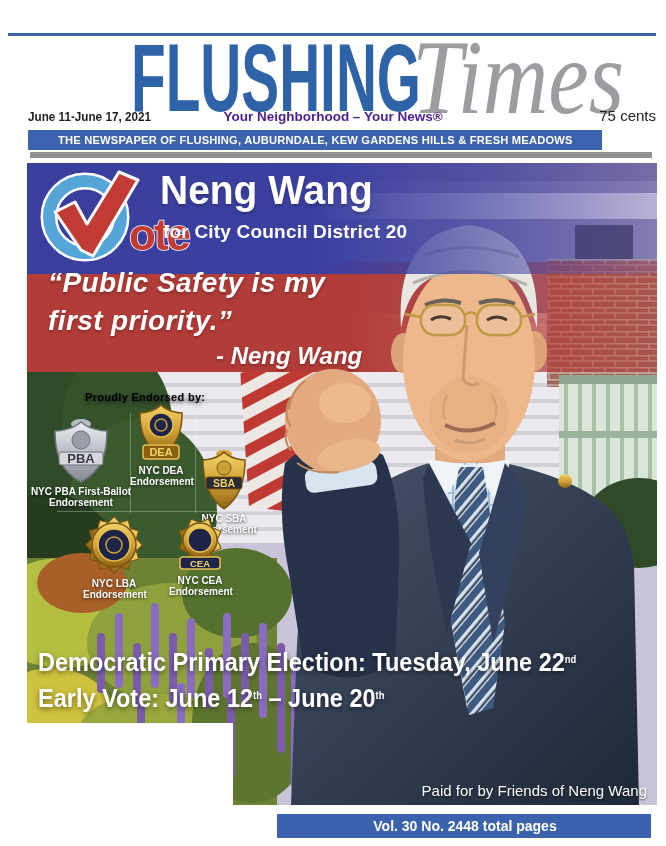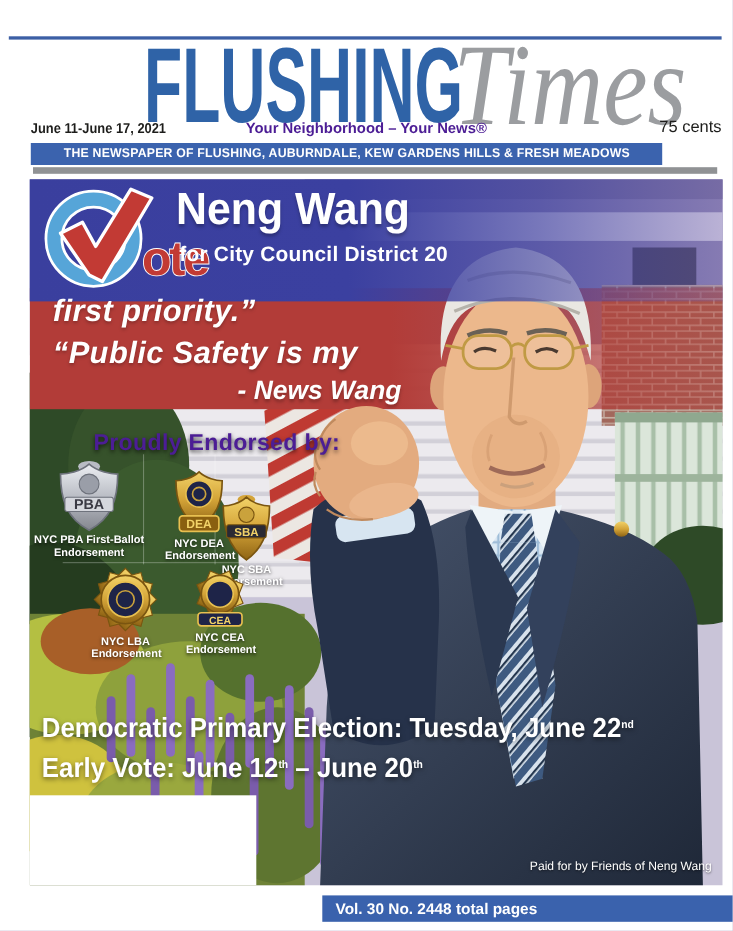--- a/index.html
+++ b/index.html
@@ -29,35 +29,35 @@
   .band-blue{position:absolute;top:0;left:0;width:630px;height:111px;
     background:linear-gradient(90deg,#3a3f9e 0%,#3b40a0 46%,rgba(62,64,162,.62) 74%,rgba(118,100,180,.30) 100%);}
   .vote-logo{position:absolute;left:6px;top:3px;}
   .candidate-name{position:absolute;left:133px;top:4px;font-size:41px;font-weight:bold;color:#fff;white-space:nowrap;transform:scaleX(.95);transform-origin:left;text-shadow:0 2px 3px rgba(0,0,0,.25);}
   .office-line{position:absolute;left:136px;top:58px;font-size:19px;font-weight:bold;color:#fff;white-space:nowrap;letter-spacing:.2px;}
 
   .quote{position:absolute;left:21px;top:101px;width:430px;color:#fff;font-style:italic;font-weight:bold;text-shadow:0 2px 3px rgba(0,0,0,.25);}
   .quote-l{font-size:28px;line-height:38px;letter-spacing:.4px;white-space:nowrap;}
   .quote-attr{margin-top:3px;margin-left:168px;font-size:24px;line-height:26px;white-space:nowrap;}
 
-  .endorsed-heading{position:absolute;left:58px;top:228px;font-size:21px;font-weight:bold;color:#4c1d95;letter-spacing:.3px;text-shadow:0 2px 4px rgba(0,0,0,.65);white-space:nowrap;}
+  .endorsed-heading{position:absolute;left:58px;top:228px;font-size:11px;font-weight:bold;color:#000000;letter-spacing:.3px;text-shadow:0 2px 4px rgba(0,0,0,.65);white-space:nowrap;}
   .endorse-item{position:absolute;text-align:center;}
   .endorse-item svg{display:block;margin:0 auto;}
   .endorse-label{margin-top:2px;font-size:10px;line-height:11px;font-weight:bold;color:#fff;text-shadow:0 1px 3px rgba(0,0,0,.7);white-space:nowrap;}
   .grid-line{position:absolute;background:rgba(255,255,255,.28);}
 
   .election{position:absolute;left:11px;top:484px;color:#fff;font-weight:bold;text-shadow:0 2px 5px rgba(0,0,0,.5);}
   .election-l{font-size:25px;line-height:31px;white-space:nowrap;transform:scaleX(.94);transform-origin:left;}
   .election sup{font-size:10px;position:relative;top:-8px;vertical-align:baseline;}
 
-  .paid-for{position:absolute;right:10px;top:619px;font-size:11px;color:#fff;text-shadow:0 1px 2px rgba(0,0,0,.6);}
+  .paid-for{position:absolute;right:10px;top:619px;font-size:15px;color:#fff;text-shadow:0 1px 2px rgba(0,0,0,.6);}
 
   
-  .footer-bar{position:absolute;left:293px;top:814px;width:374px;height:24px;background:var(--footer-blue,#3a62ad);
-    display:flex;justify-content:flex-start;align-items:center;padding:0 10px 0 12px;box-sizing:border-box;}
+  .footer-bar{position:absolute;left:277px;top:814px;width:374px;height:24px;background:var(--footer-blue,#3a62ad);
+    display:flex;justify-content:center;align-items:center;padding:0 10px 0 12px;box-sizing:border-box;}
   .footer-bar span{color:#fff;font-size:14px;font-weight:bold;}
 </style>
 </head>
 <body>
 
 <div class="page">
 
   <div class="banner-rule"></div>
 
   <svg class="masthead-svg" width="666" height="82">
@@ -226,23 +226,23 @@
         <circle cx="52" cy="51" r="36" fill="none" stroke="#ffffff" stroke-width="17"></circle>
         <circle cx="52" cy="51" r="36" fill="none" stroke="#56a5d8" stroke-width="12"></circle>
         <path d="M 22,46 L 42,36 L 54,58 L 86,6 L 105,14 L 60,90 L 48,84 Z" fill="#c23a34" stroke="#ffffff" stroke-width="3" stroke-linejoin="round"></path>
         <text x="96" y="84" font-family="Liberation Sans, sans-serif" font-weight="bold" font-size="44" fill="#c23a34" stroke="#ffffff" stroke-width="1.6" letter-spacing="-2" style="paint-order:stroke">ote</text>
       </svg>
       <div class="candidate-name">Neng Wang</div>
       <div class="office-line">for City Council District 20</div>
     </div>
 
     <div class="quote">
+      <div class="quote-l">“Public Safety is my</div>
       <div class="quote-l">first priority.”</div>
-      <div class="quote-l">“Public Safety is my</div>
-      <div class="quote-attr">- News Wang</div>
+      <div class="quote-attr">- Neng Wang</div>
     </div>
 
     <div class="endorsed-heading">Proudly Endorsed by:</div>
     <div class="grid-line" style="left:103px;top:250px;width:1px;height:100px;"></div>
     <div class="grid-line" style="left:168px;top:250px;width:1px;height:100px;"></div>
     <div class="grid-line" style="left:30px;top:348px;width:215px;height:1px;"></div>
 
     <div class="endorse-item" style="left:-6px;top:255px;width:120px;">
       <svg width="60" height="66" viewBox="0 0 60 66">
         <defs>
@@ -257,21 +257,21 @@
         <circle cx="30" cy="22" r="9" fill="#9a9ea8" stroke="#6e727c"></circle>
         <rect x="8" y="34" width="44" height="13" rx="2" fill="#d5d7dd" stroke="#6e727c"></rect>
         <text x="30" y="45" text-anchor="middle" font-family="Liberation Sans, sans-serif" font-weight="bold" font-size="13" fill="#3a3a44">PBA</text>
       </svg>
       <div class="endorse-label">
         <div>NYC PBA First-Ballot</div>
         <div>Endorsement</div>
       </div>
     </div>
 
-    <div class="endorse-item" style="left:103px;top:264px;width:62px;padding-left:20px;">
+    <div class="endorse-item" style="left:103px;top:240px;width:62px;">
       <svg width="48" height="60" viewBox="0 0 48 60">
         <path d="M24,2 C30,8 40,10 45,10 C45,28 41,42 24,52 C7,42 3,28 3,10 C8,10 18,8 24,2 Z" fill="url(#gGold)" stroke="#7a5510" stroke-width="1.5"></path>
         <circle cx="24" cy="22" r="12" fill="#1e2448" stroke="#e8c050" stroke-width="1.5"></circle>
         <circle cx="24" cy="22" r="6" fill="none" stroke="#caa23c" stroke-width="1.5"></circle>
         <rect x="6" y="42" width="36" height="14" rx="3" fill="#8a5f10" stroke="#e8c050" stroke-width="1.5"></rect>
         <text x="24" y="53" text-anchor="middle" font-family="Liberation Sans, sans-serif" font-weight="bold" font-size="11" fill="#f2d268">DEA</text>
       </svg>
       <div class="endorse-label">
         <div>NYC DEA</div>
         <div>Endorsement</div>

